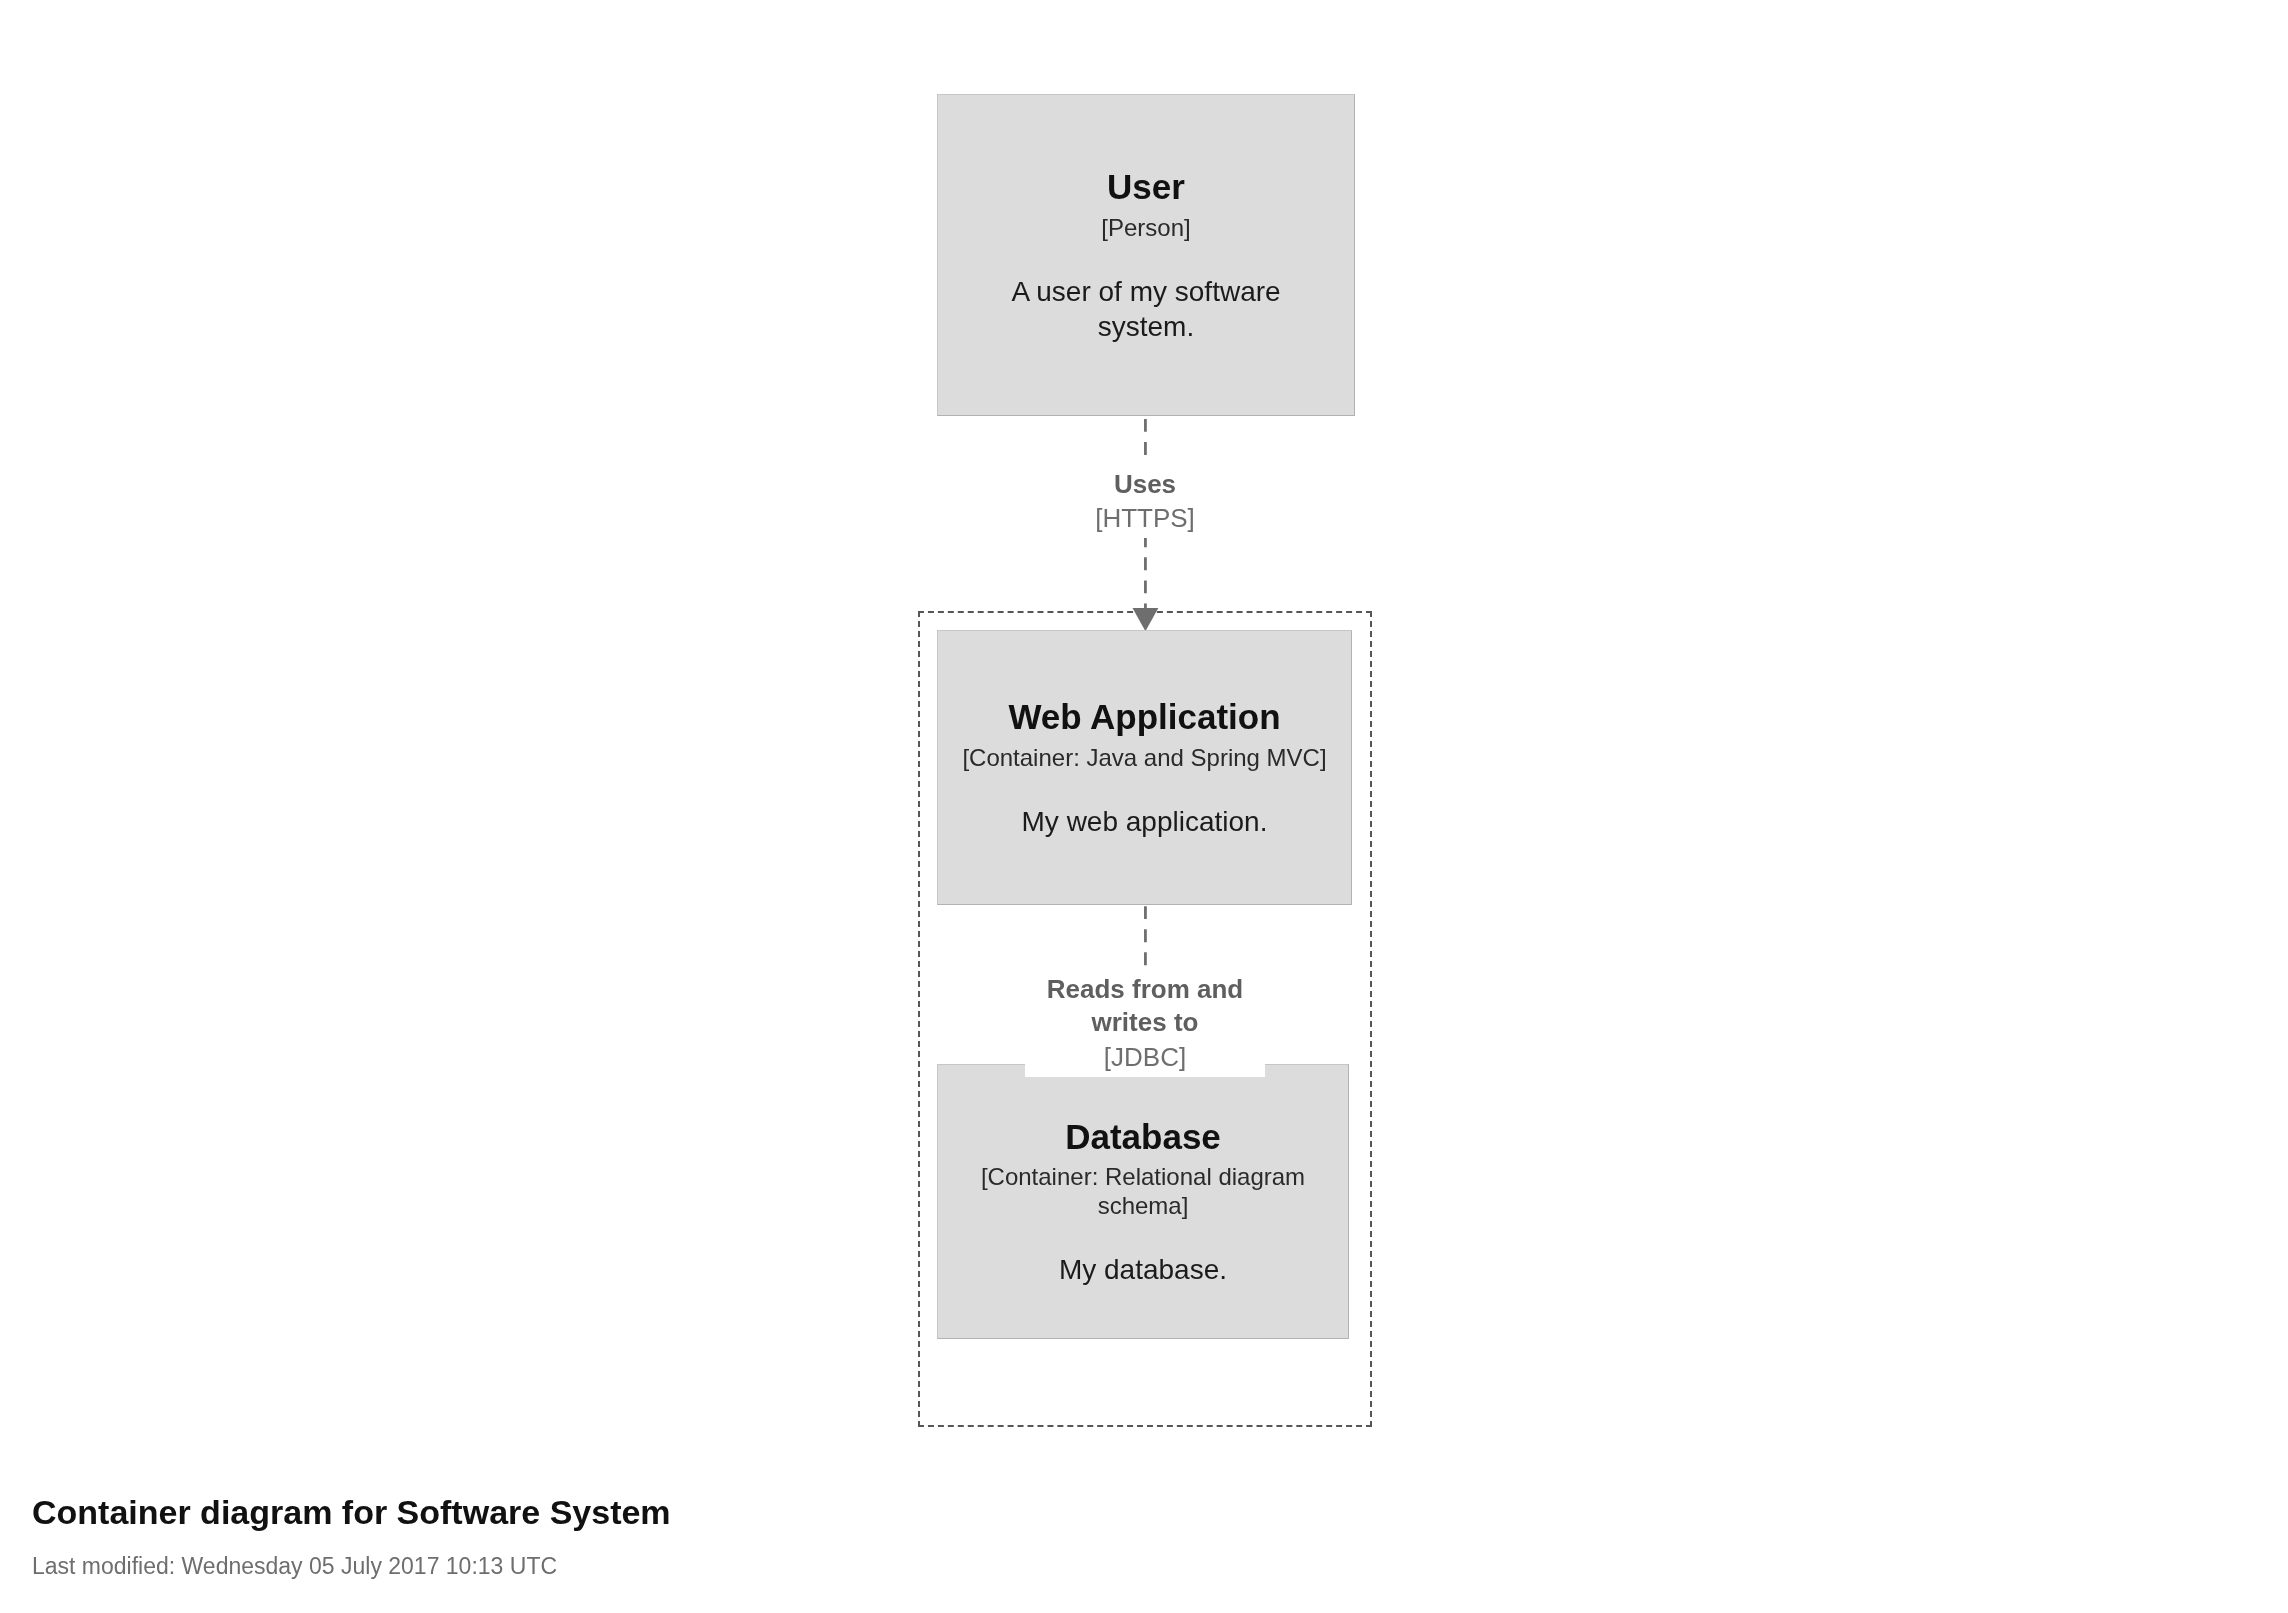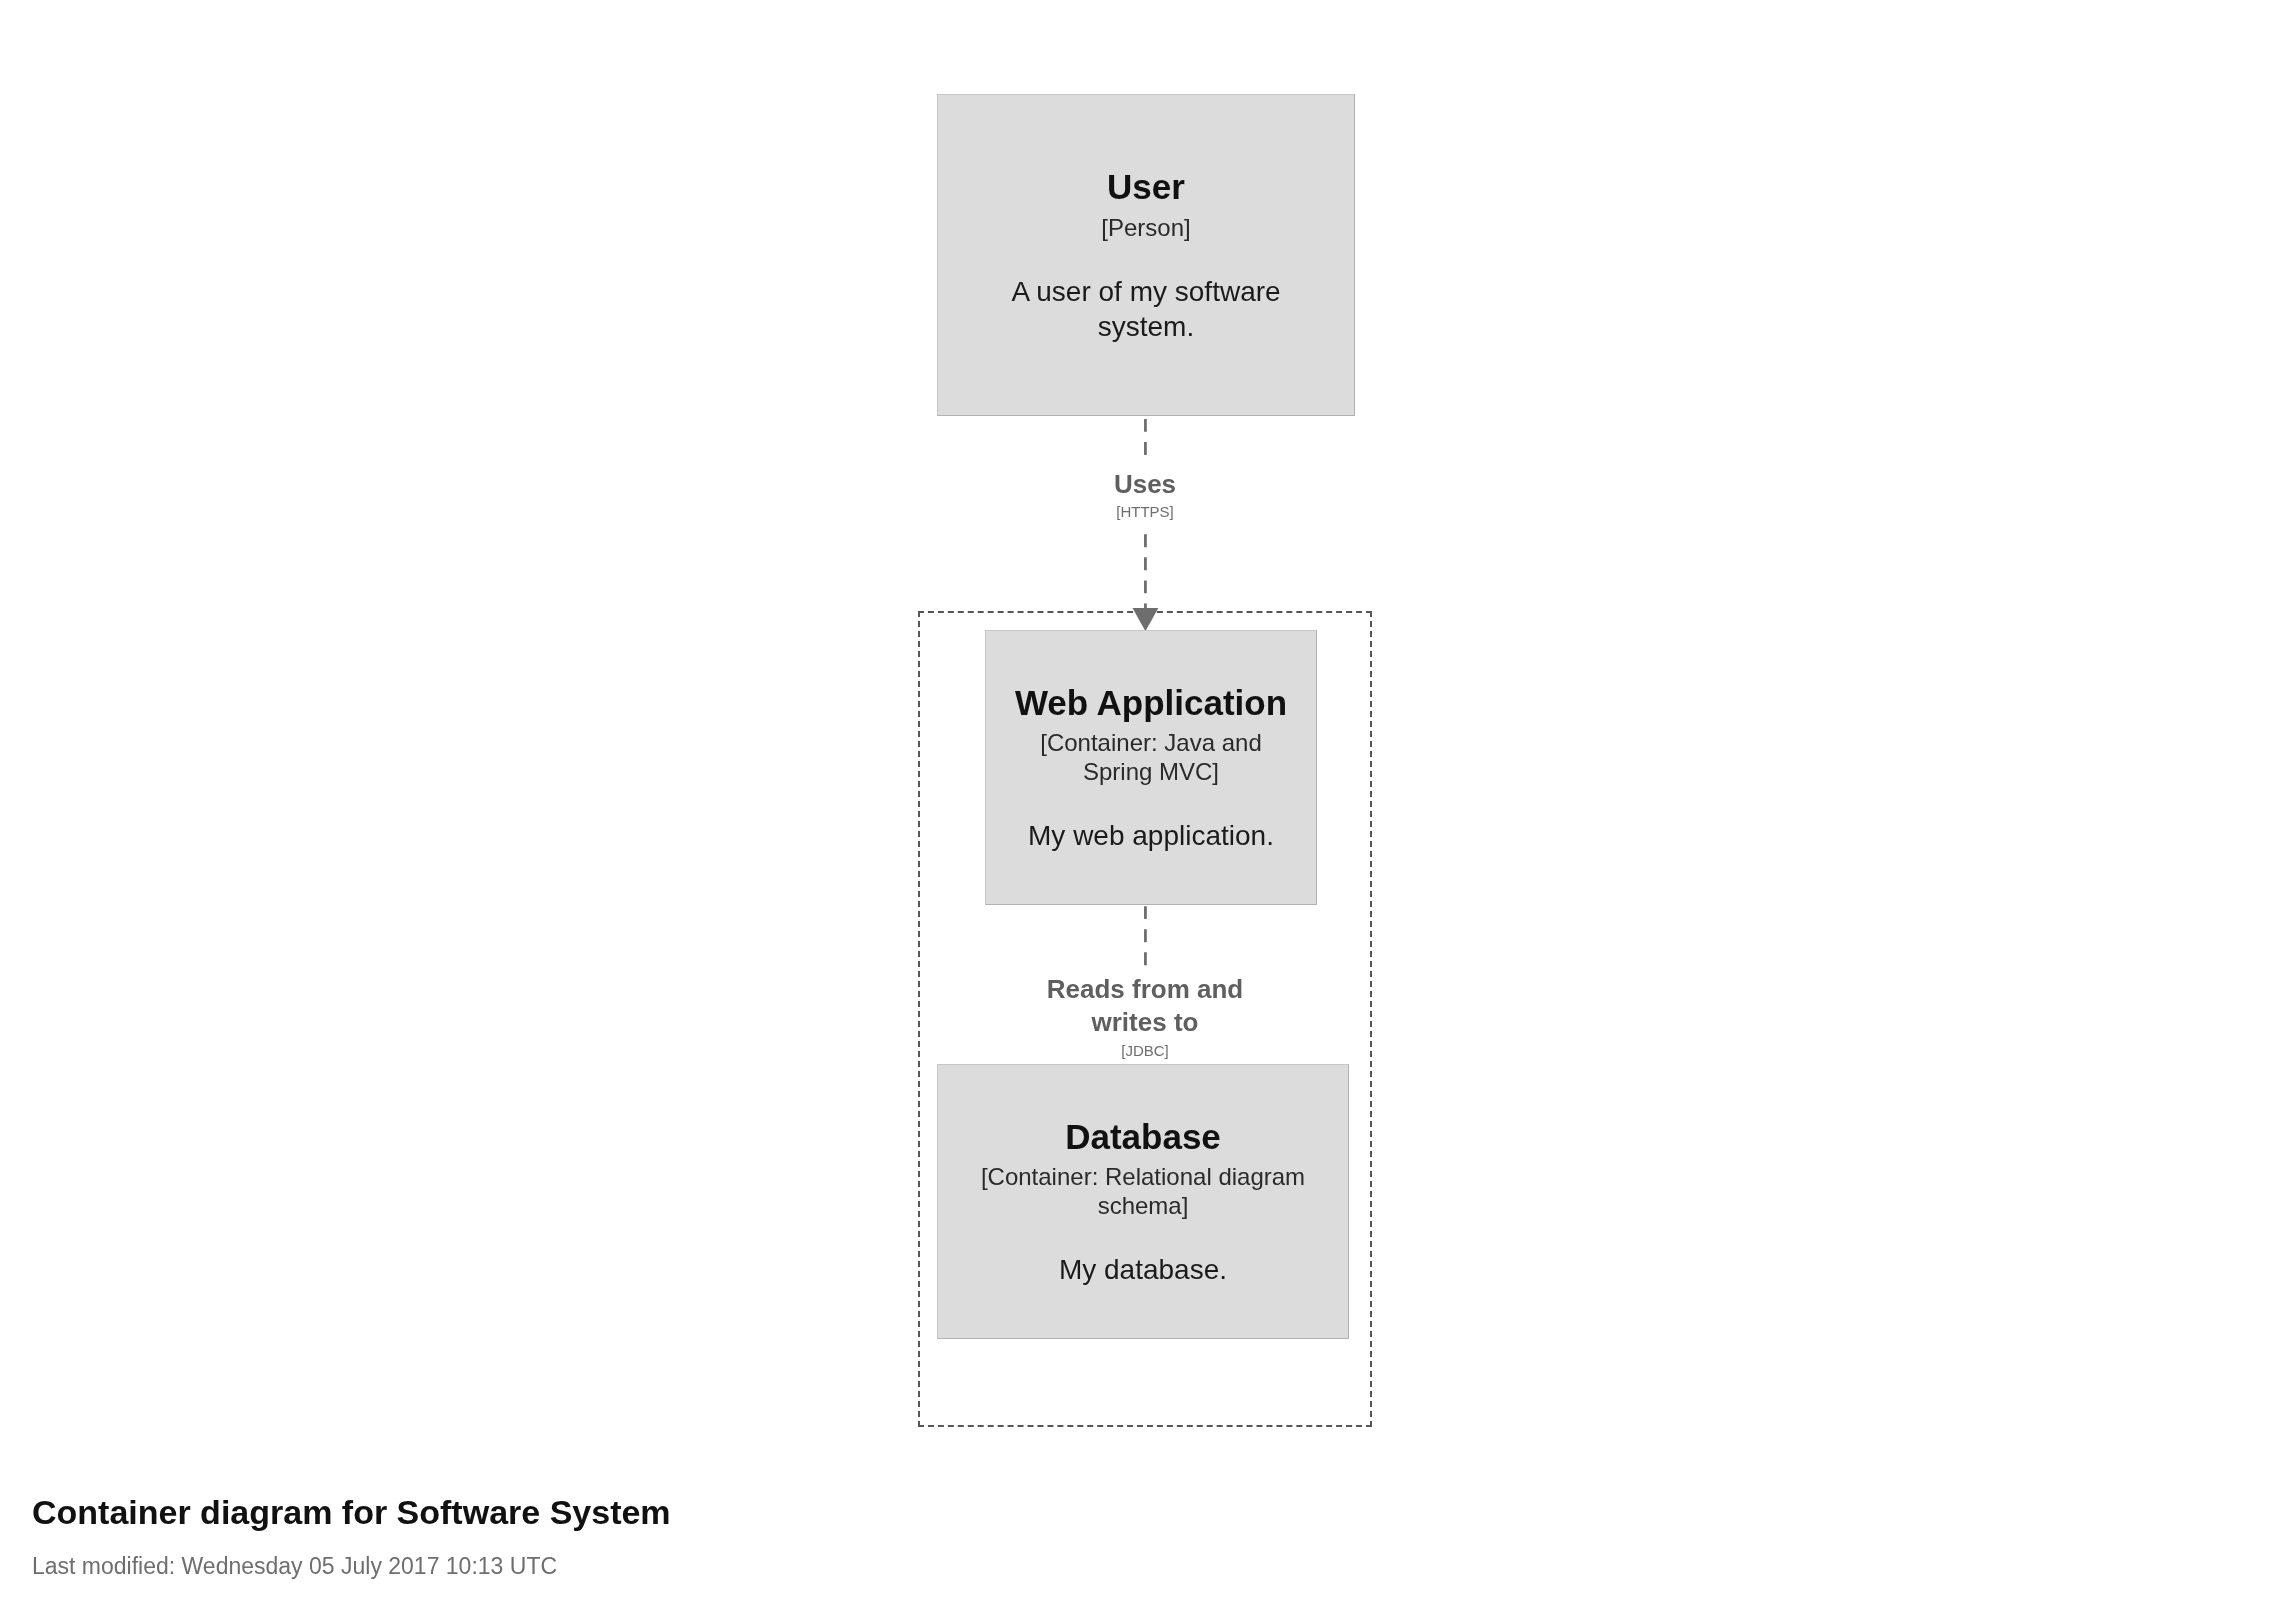--- a/index.html
+++ b/index.html
@@ -31,40 +31,40 @@
     border-right-color:var(--box-border-dark);
     display:flex;flex-direction:column;justify-content:center;align-items:center;
     text-align:center;z-index:2;
     padding:0 22px;
   }
   .node .name{font-size:35px;font-weight:bold;color:var(--title);line-height:1.2;}
   .node .meta{font-size:24px;color:#2a2a2a;margin-top:5.5px;line-height:1.2;}
   .node .desc{font-size:28px;color:#1b1b1b;margin-top:31px;line-height:1.25;}
 
   #person-box{left:937px;top:94px;width:418px;height:322px;}
-  #webapp-box{left:937px;top:630px;width:332px;height:275px;margin-left:48px;}
+  #webapp-box{left:937px;top:630px;width:415px;height:275px;}
   #database-box{left:937px;top:1064px;width:412px;height:275px;}
 
   
   .boundary{
     position:absolute;left:918px;top:611px;width:454px;height:816px;
     border:2.8px dashed var(--dash);
     z-index:1;background:transparent;
   }
 
   
   svg.arrows{position:absolute;left:0;top:0;width:2289px;height:1613px;z-index:1;pointer-events:none;}
 
   
   .rel-label{
     position:absolute;width:240px;text-align:center;z-index:3;
     background:var(--bg);padding:3.7px 0;
   }
   .rel-label .rel-name{font-size:26px;font-weight:bold;color:var(--rel-label);line-height:1.3;}
-  .rel-label .rel-tech{font-size:15px;color:var(--rel-meta);margin-top:1.8px;line-height:1.2;}
+  .rel-label .rel-tech{font-size:26px;color:var(--rel-meta);margin-top:1.8px;line-height:1.2;}
   #rel1{left:1025px;top:464px;}
   #rel2{left:1025px;top:969px;}
 
   
   .footer{position:absolute;left:32px;top:1491px;z-index:2;}
   .footer .f-title{font-size:34px;font-weight:bold;color:var(--title);line-height:1.25;}
   .footer .f-sub{font-size:23px;color:var(--muted);margin-top:8.3px;line-height:1.18;}
   .footer .f-mod{font-size:23px;color:var(--muted);margin-top:19px;line-height:1.18;}
 </style>
 </head>

